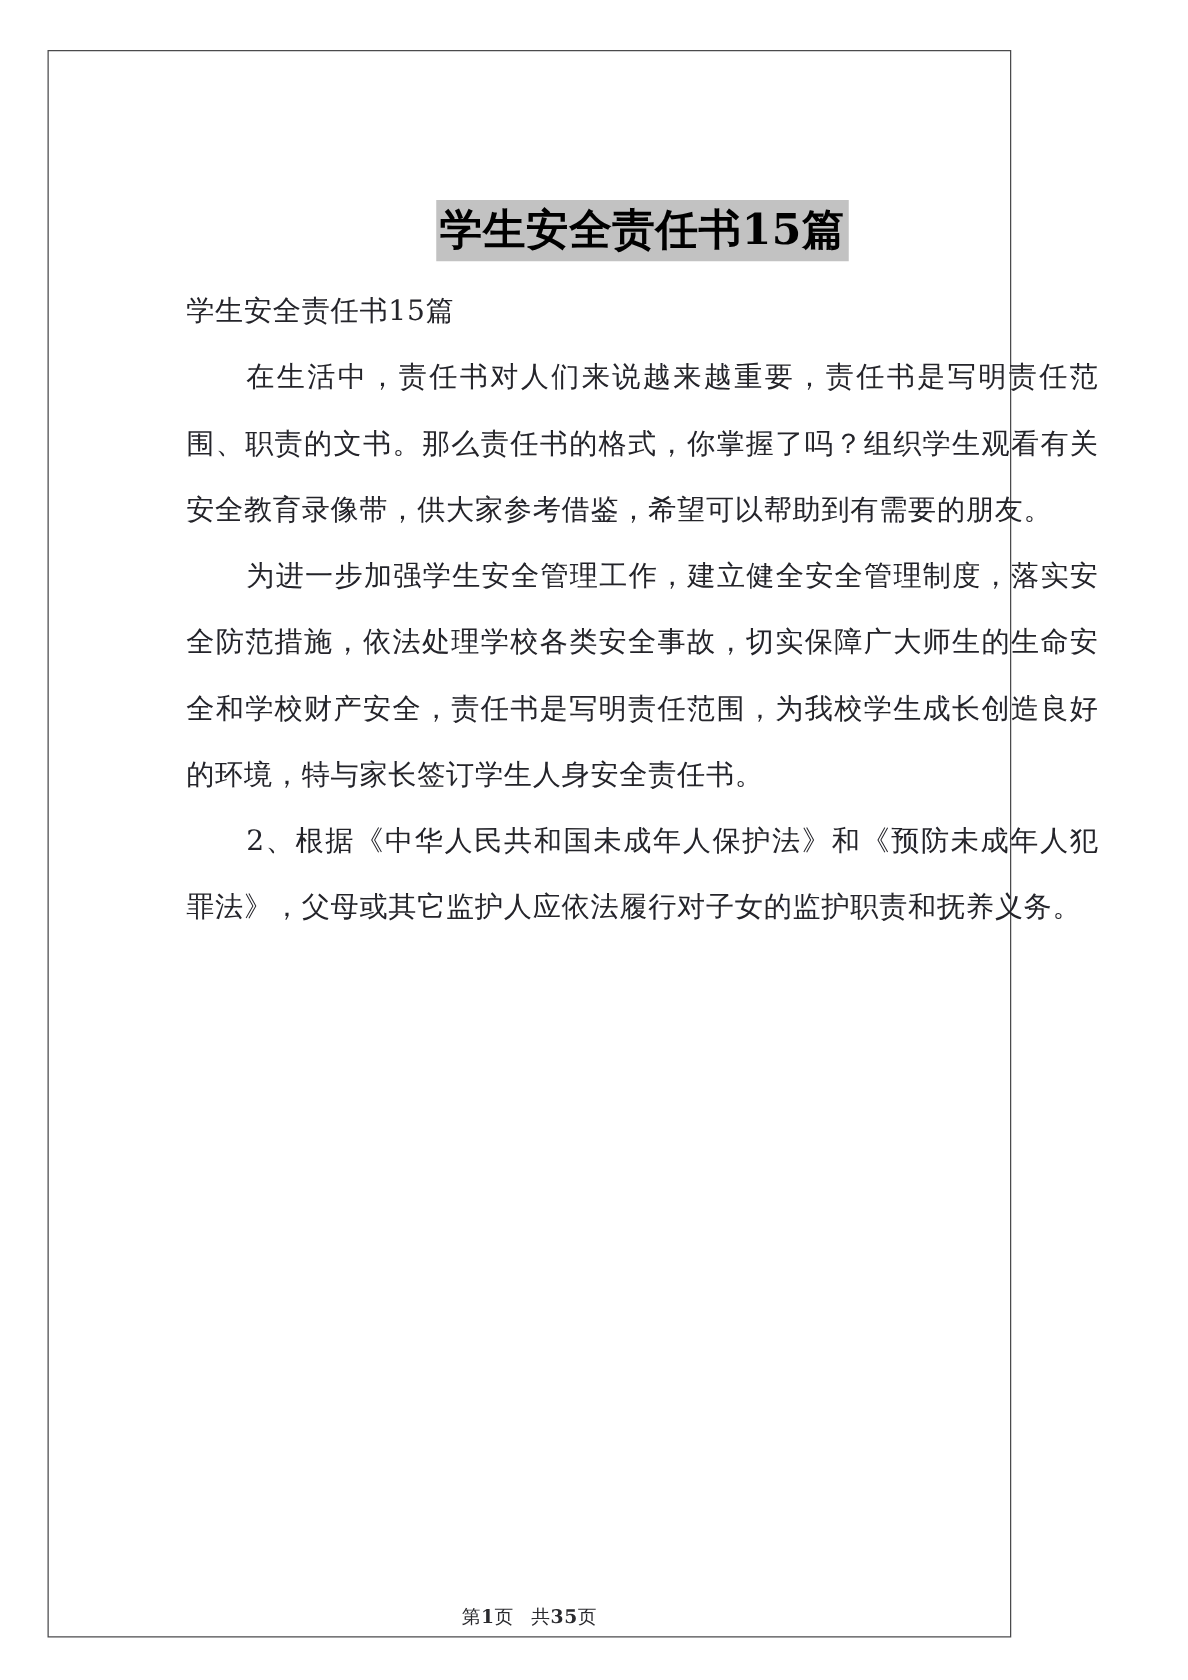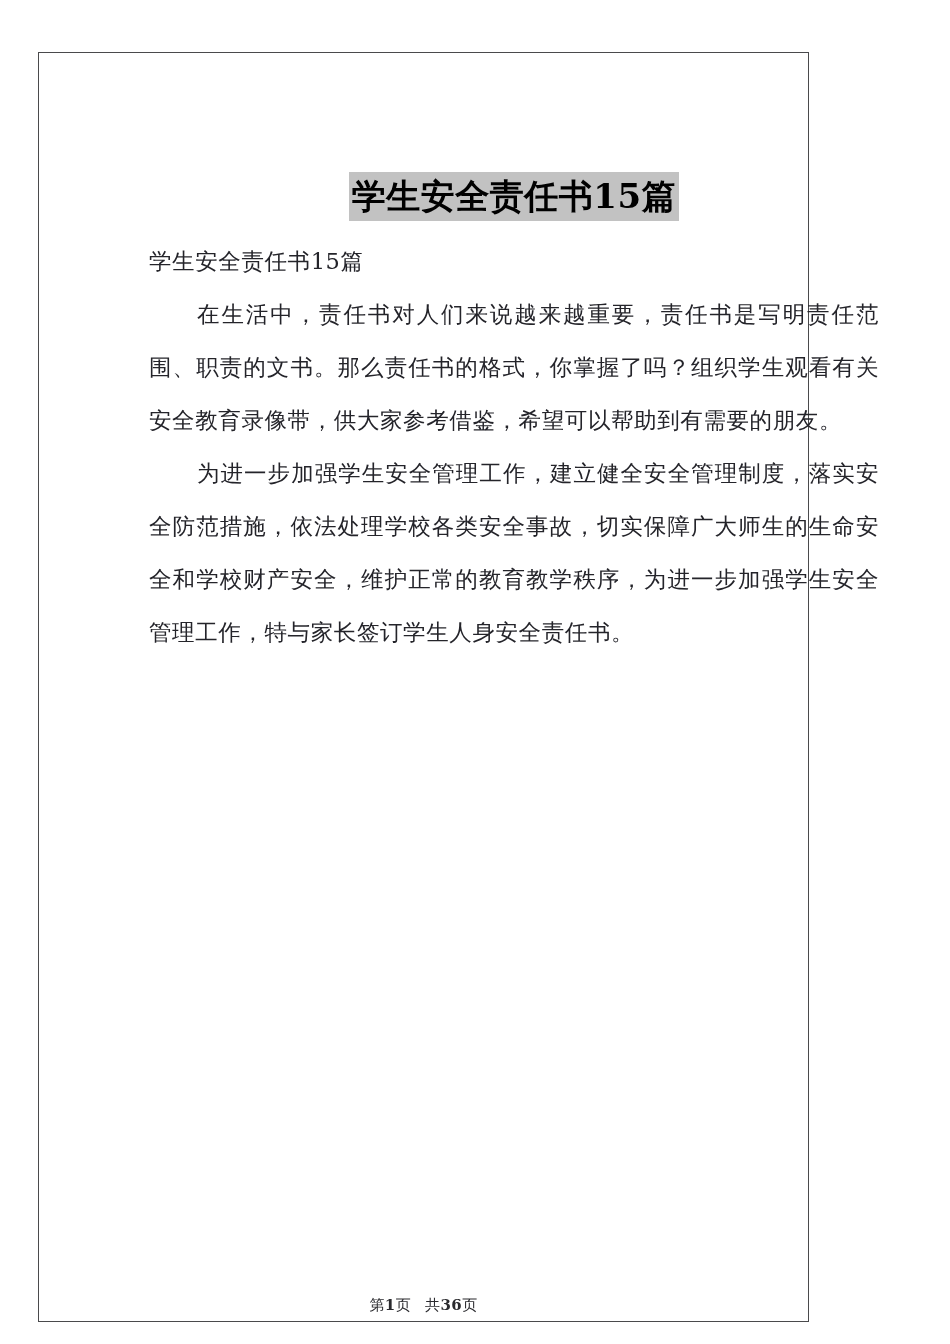--- a/index.html
+++ b/index.html
@@ -12,21 +12,21 @@
     height: 1344px;
     position: relative;
     font-family: "DejaVu Serif", "Liberation Serif", serif;
     overflow: hidden;
   }
 
   
   #page-frame {
     position: absolute;
     left: 38px;
-    top: 52px;
+    top: 40px;
     width: 771px;
     height: 1270px;
     border: 1.4px solid #4a4a4c;
     box-sizing: border-box;
     background: #ffffff;
   }
 
   
   #content {
     position: absolute;
@@ -99,22 +99,23 @@
 
   <div id="content">
 
     <h1 id="doc-title"><span class="title-text">学生安全责任书15篇</span></h1>
 
     <p class="para flush">学生安全责任书15篇</p>
 
     <p class="para indent">在生活中，责任书对人们来说越来越重要，责任书是写明责任范围、职责的文书。那么责任书的格式，你掌握了吗？组织学生观看有关安全教育录像带，供大家参考借鉴，希望可以帮助到有需要的朋友。</p>
 
 
-    <p class="para indent">为进一步加强学生安全管理工作，建立健全安全管理制度，落实安全防范措施，依法处理学校各类安全事故，切实保障广大师生的生命安全和学校财产安全，维护正常的教育教学秩序，为进一步加强学生安全管理工作，特与家长签订学生人身安全责任书。</p>
+    <p class="para indent">为进一步加强学生安全管理工作，建立健全安全管理制度，落实安全防范措施，依法处理学校各类安全事故，切实保障广大师生的生命安全和学校财产安全，责任书是写明责任范围，为我校学生成长创造良好的环境，特与家长签订学生人身安全责任书。</p>
 
 
+    <p class="para indent">2、根据《中华人民共和国未成年人保护法》和《预防未成年人犯罪法》，父母或其它监护人应依法履行对子女的监护职责和抚养义务。</p>
 
 
   </div>
 
-  <div id="page-footer"><span>第</span><span class="num">1</span><span>页</span><span class="gap"></span><span>共</span><span class="num">36</span><span>页</span></div>
+  <div id="page-footer"><span>第</span><span class="num">1</span><span>页</span><span class="gap"></span><span>共</span><span class="num">35</span><span>页</span></div>
 
 </div>
 
 </body></html>

